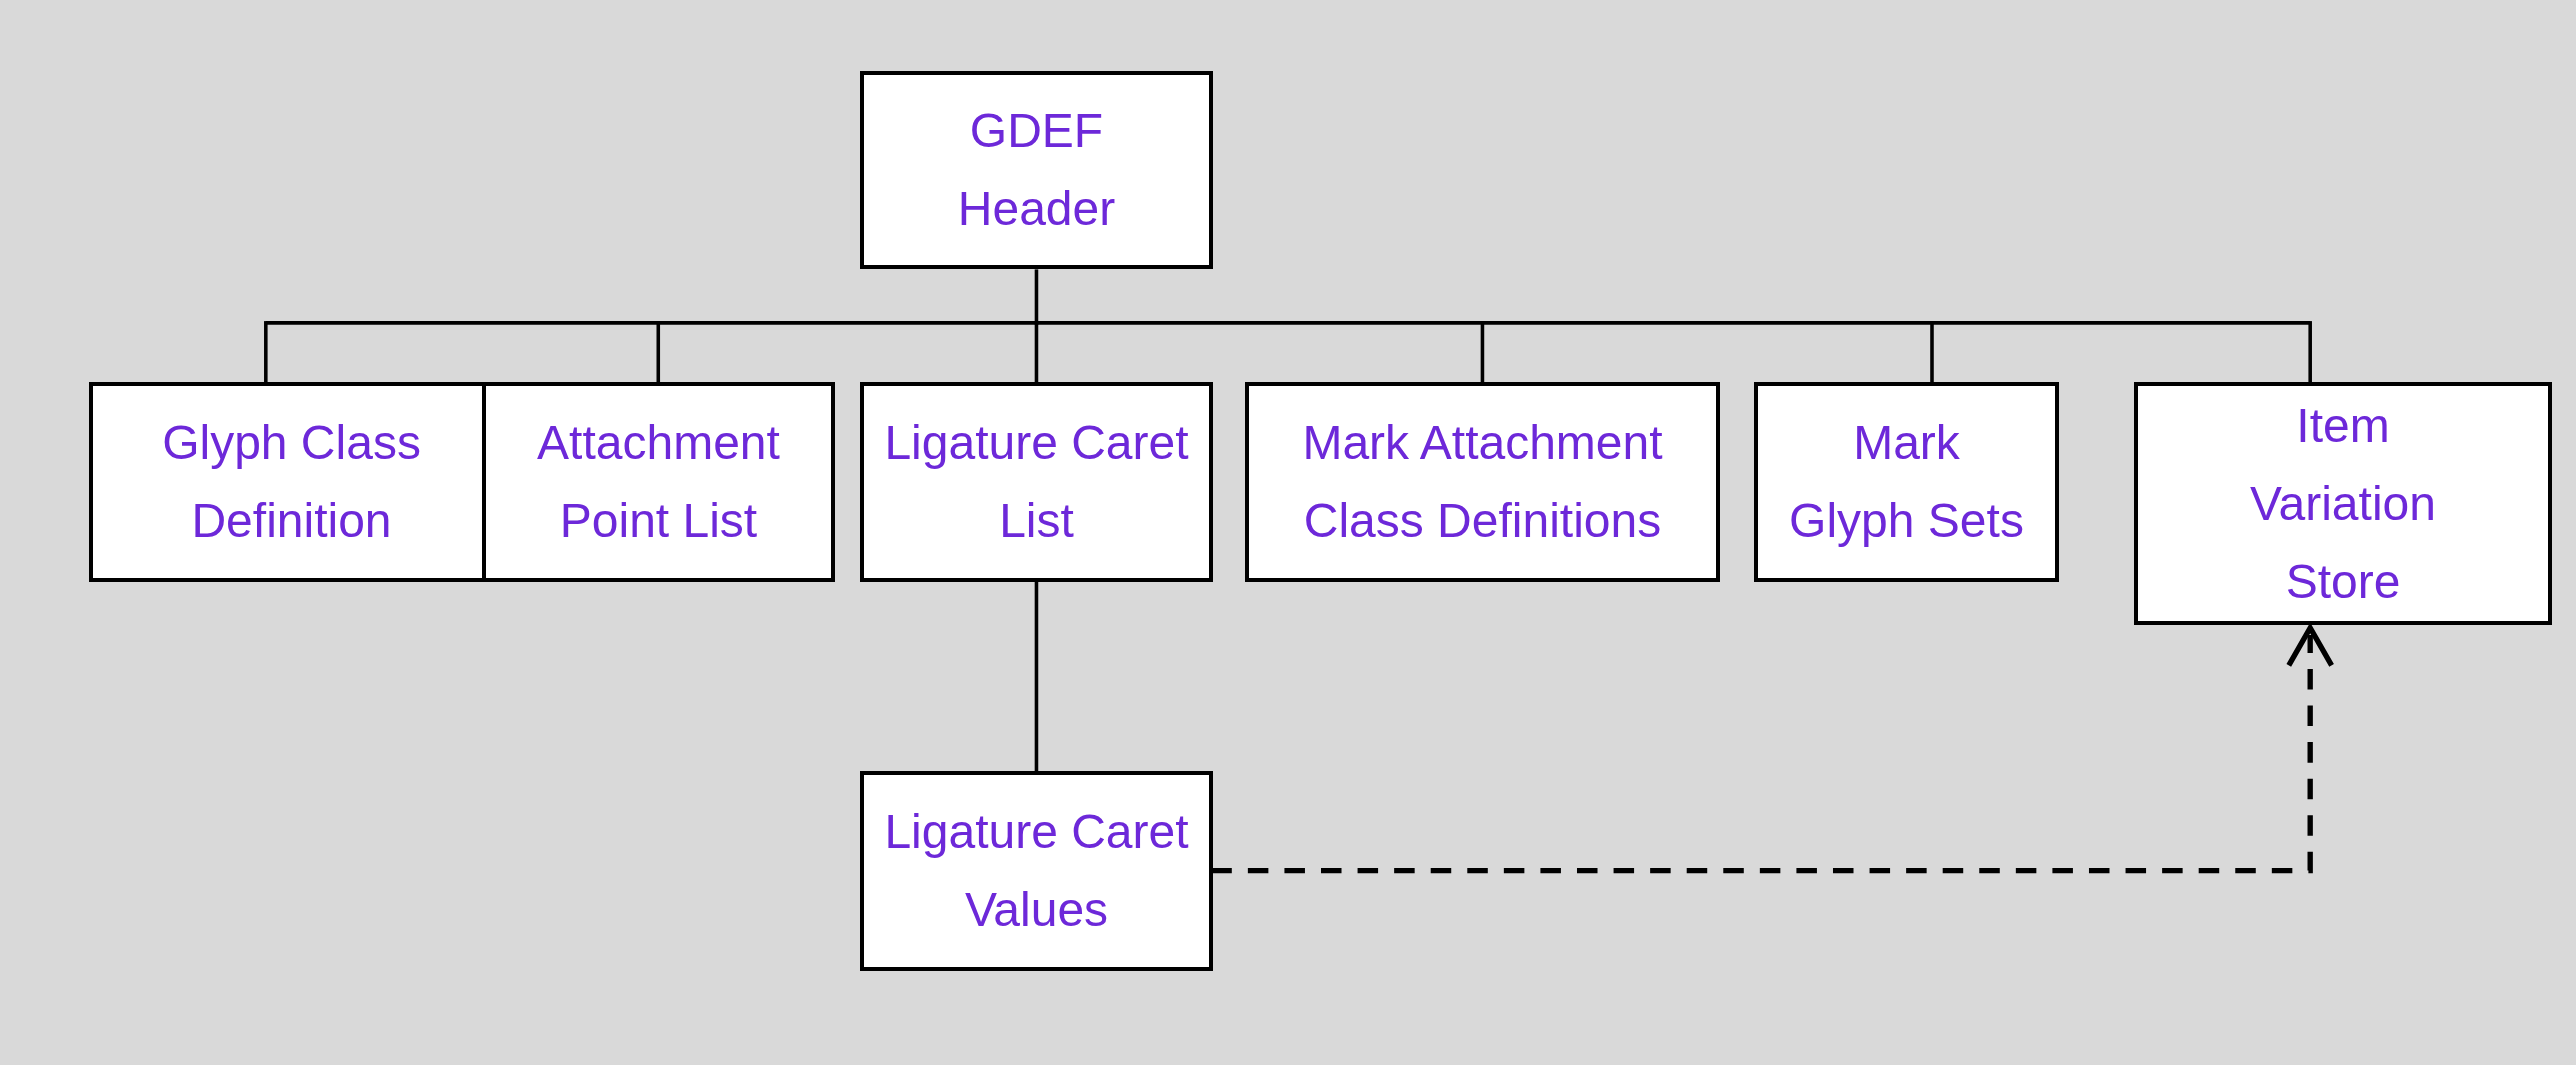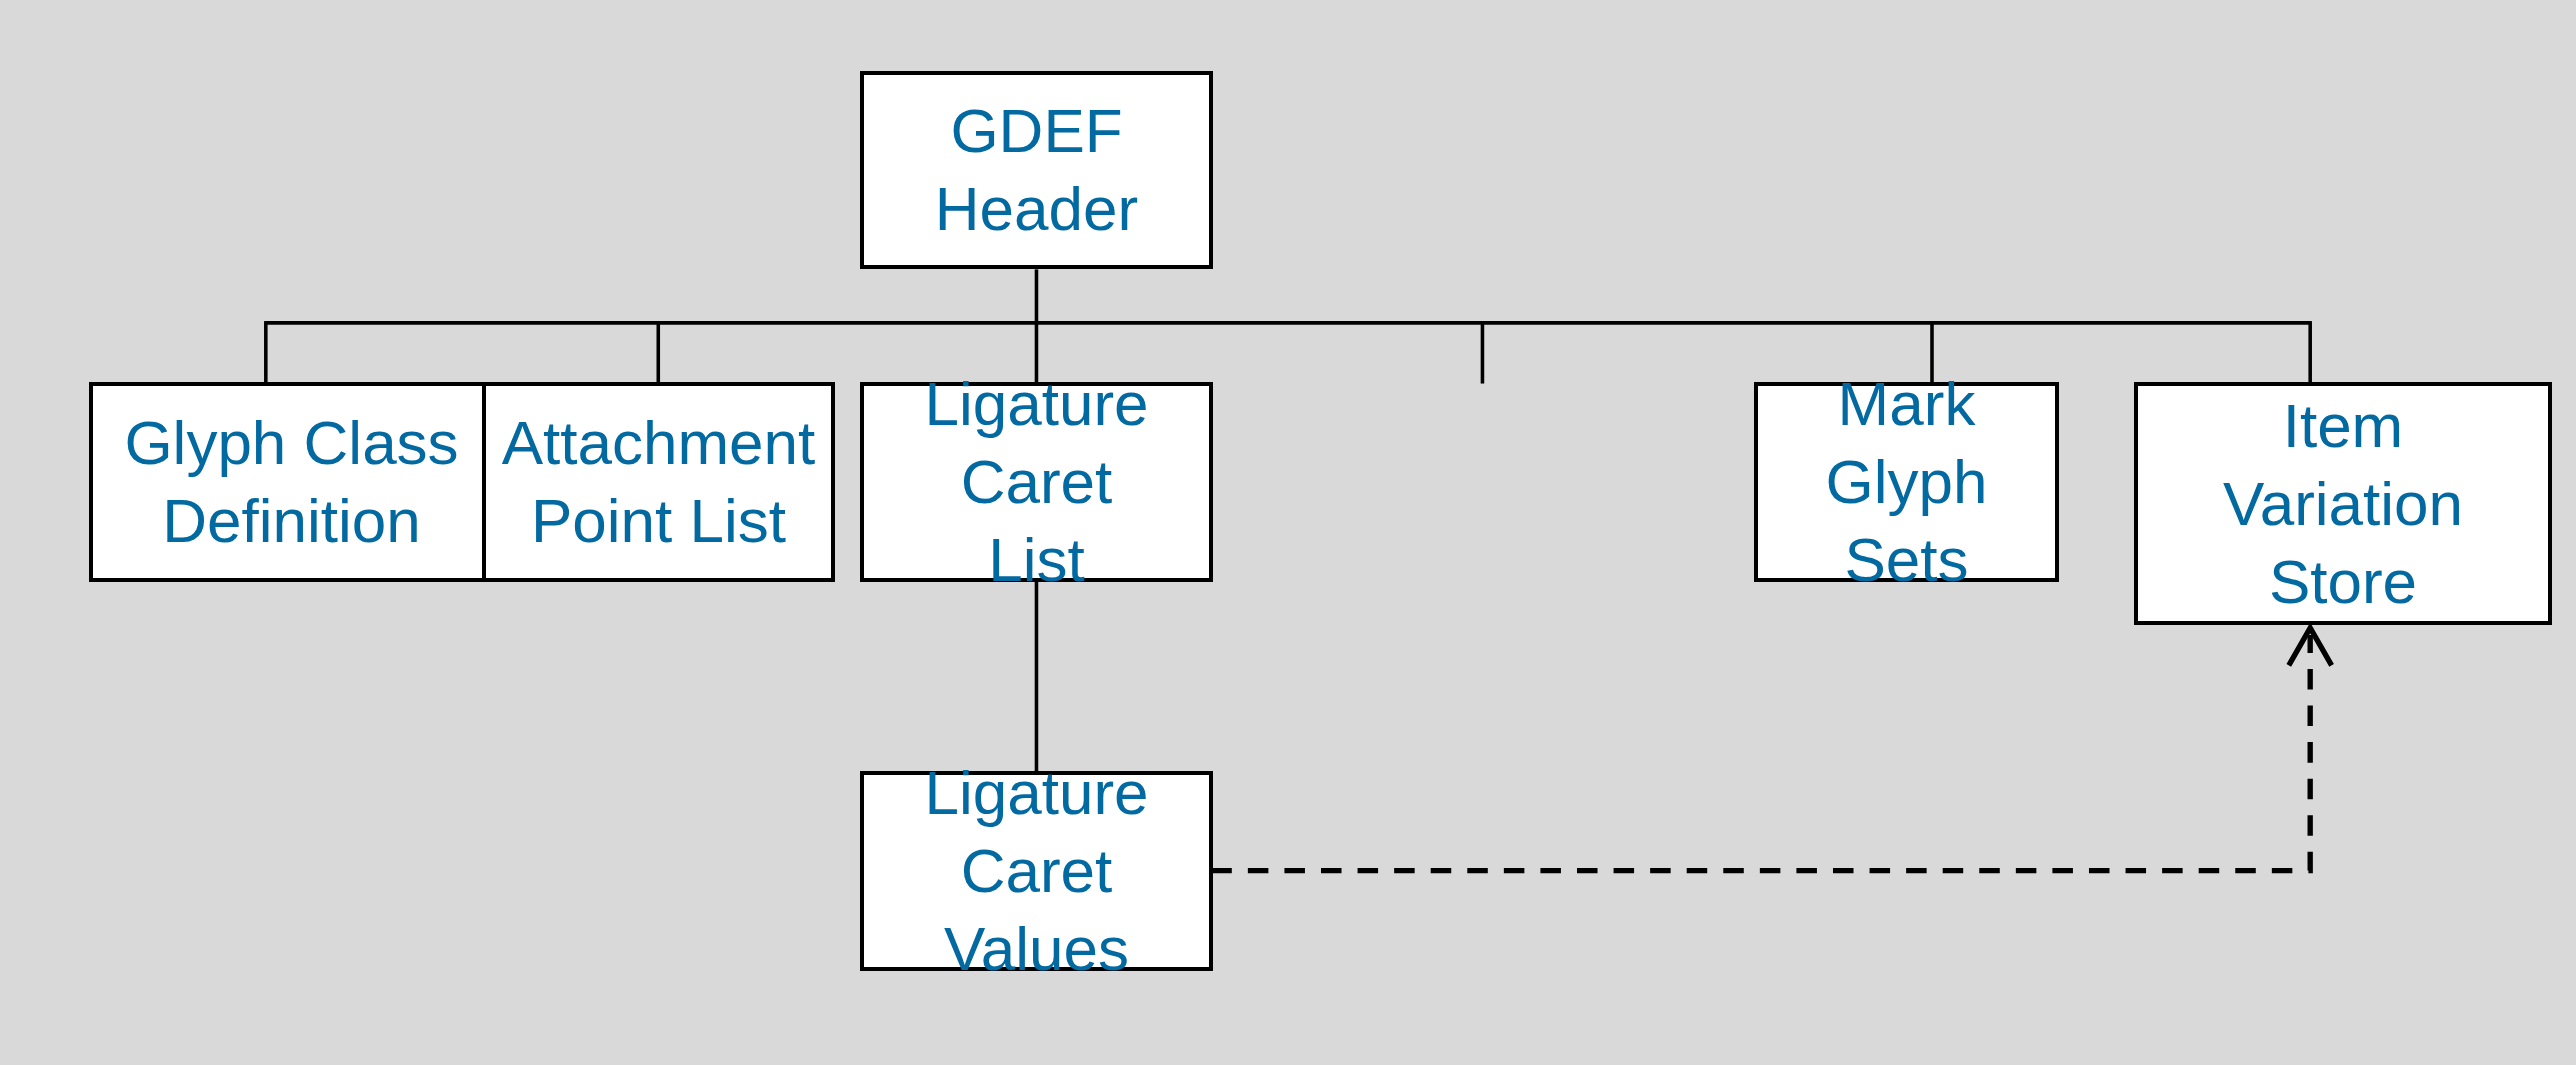--- a/index.html
+++ b/index.html
@@ -44,23 +44,23 @@
     box-sizing: border-box;
     background: #ffffff;
     border: 4.5px solid #000000;
     display: flex;
     align-items: center;
     justify-content: center;
     text-align: center;
   }
   .node-label {
     white-space: pre-line;
-    font-size: 62px;
+    font-size: 48px;
     line-height: 78px;
-    color: #0369a1;
+    color: #6d28d9;
   }
 </style>
 </head>
 <body>
 
 <div class="canvas">
 
   <svg class="connector-layer" viewBox="0 0 2888 1194" xmlns="http://www.w3.org/2000/svg">
 
     <path class="edge-solid" d="M 1162 302 L 1162 364"></path>
@@ -94,20 +94,24 @@
   <div class="node" style="left:482px; top:382px; width:353px; height:200px;">
     <span class="node-label">Attachment
 Point List</span>
   </div>
 
   <div class="node" style="left:860px; top:382px; width:353px; height:200px;">
     <span class="node-label">Ligature Caret
 List</span>
   </div>
 
+  <div class="node" style="left:1245px; top:382px; width:475px; height:200px;">
+    <span class="node-label">Mark Attachment
+Class Definitions</span>
+  </div>
 
   <div class="node" style="left:1754px; top:382px; width:305px; height:200px;">
     <span class="node-label">Mark
 Glyph Sets</span>
   </div>
 
   <div class="node" style="left:2134px; top:382px; width:418px; height:243px;">
     <span class="node-label">Item
 Variation
 Store</span>

